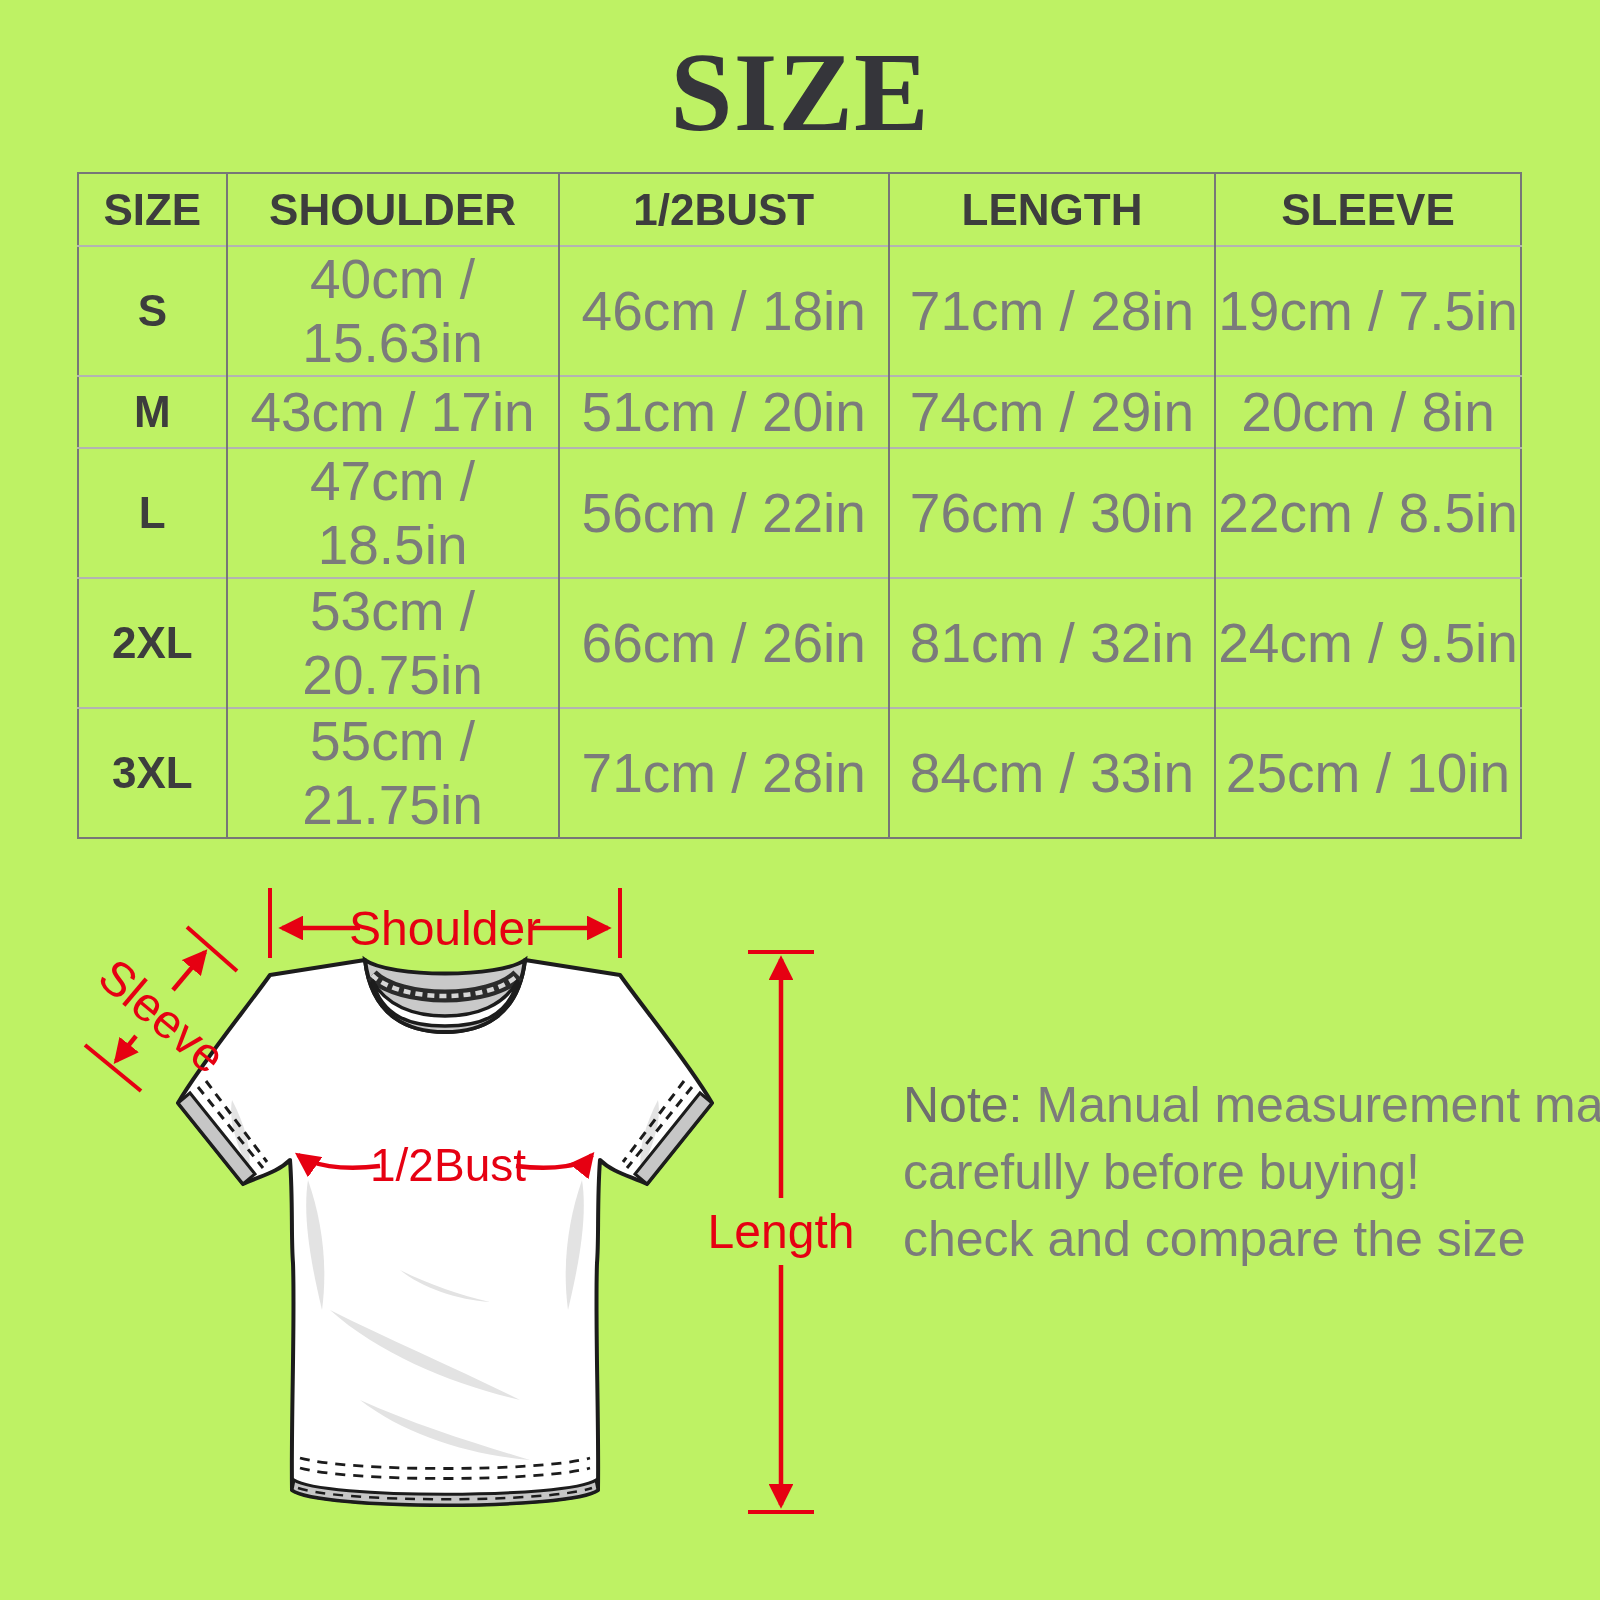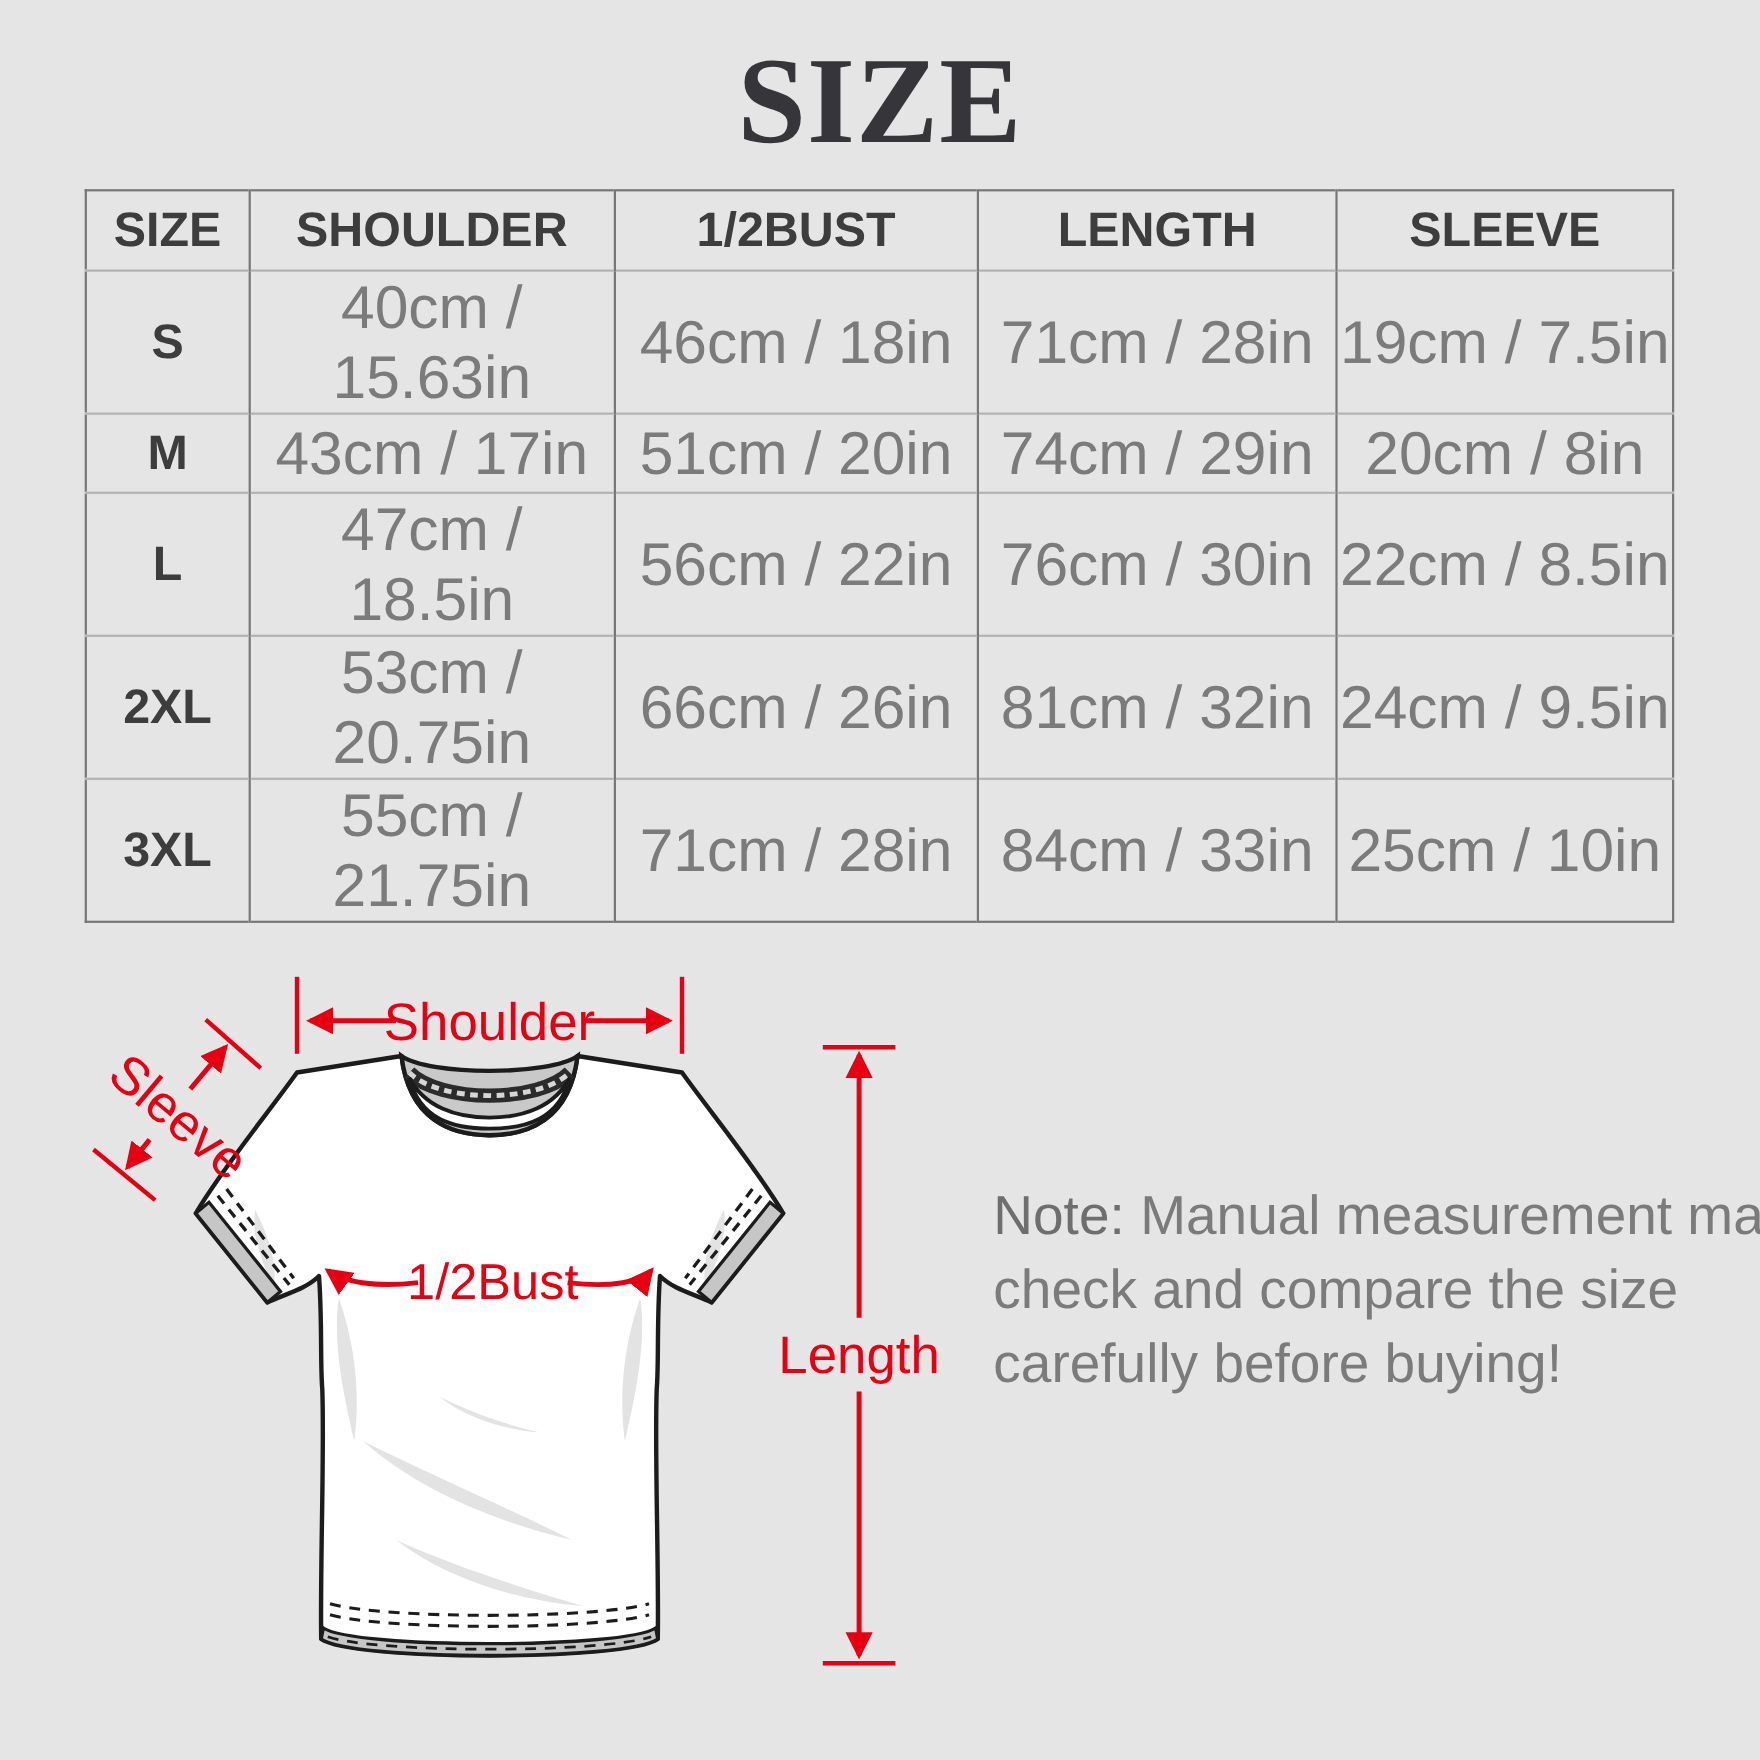--- a/index.html
+++ b/index.html
@@ -1,17 +1,17 @@
 <!DOCTYPE html>
 <html><head>
 <meta charset="utf-8">
 <style>
   html,body{margin:0;padding:0;background:#ffffff;}
   #stage{
-    position:relative;width:1600px;height:1600px;background:#e5e5e5;overflow:hidden;
+    position:relative;width:1600px;height:1600px;background:#bef264;overflow:hidden;
     font-family:"Liberation Sans", sans-serif;
   }
   
   .page-title{
     position:absolute;left:0;top:36px;width:100%;
     text-align:center;
     font-family:"Liberation Serif", serif;
     font-weight:bold;font-size:112px;line-height:1.0;
     color:#35353a;letter-spacing:1px;
   }
@@ -201,17 +201,17 @@
         <path d="M 721 425 L 721 665" marker-end="url(#ah)"></path>
         <line x1="688" y1="672" x2="754" y2="672" stroke-width="4"></line>
       </g>
     </g>
   </svg>
 
   <div class="note-block">
     <div class="note-line">
       <span class="note-label">Note:</span><span>Manual measurement may</span>
     </div>
+    <div class="note-line">carefully before buying!</div>
     <div class="note-line">check and compare the size</div>
-    <div class="note-line">carefully before buying!</div>
   </div>
 
 </div>
 
 </body></html>

